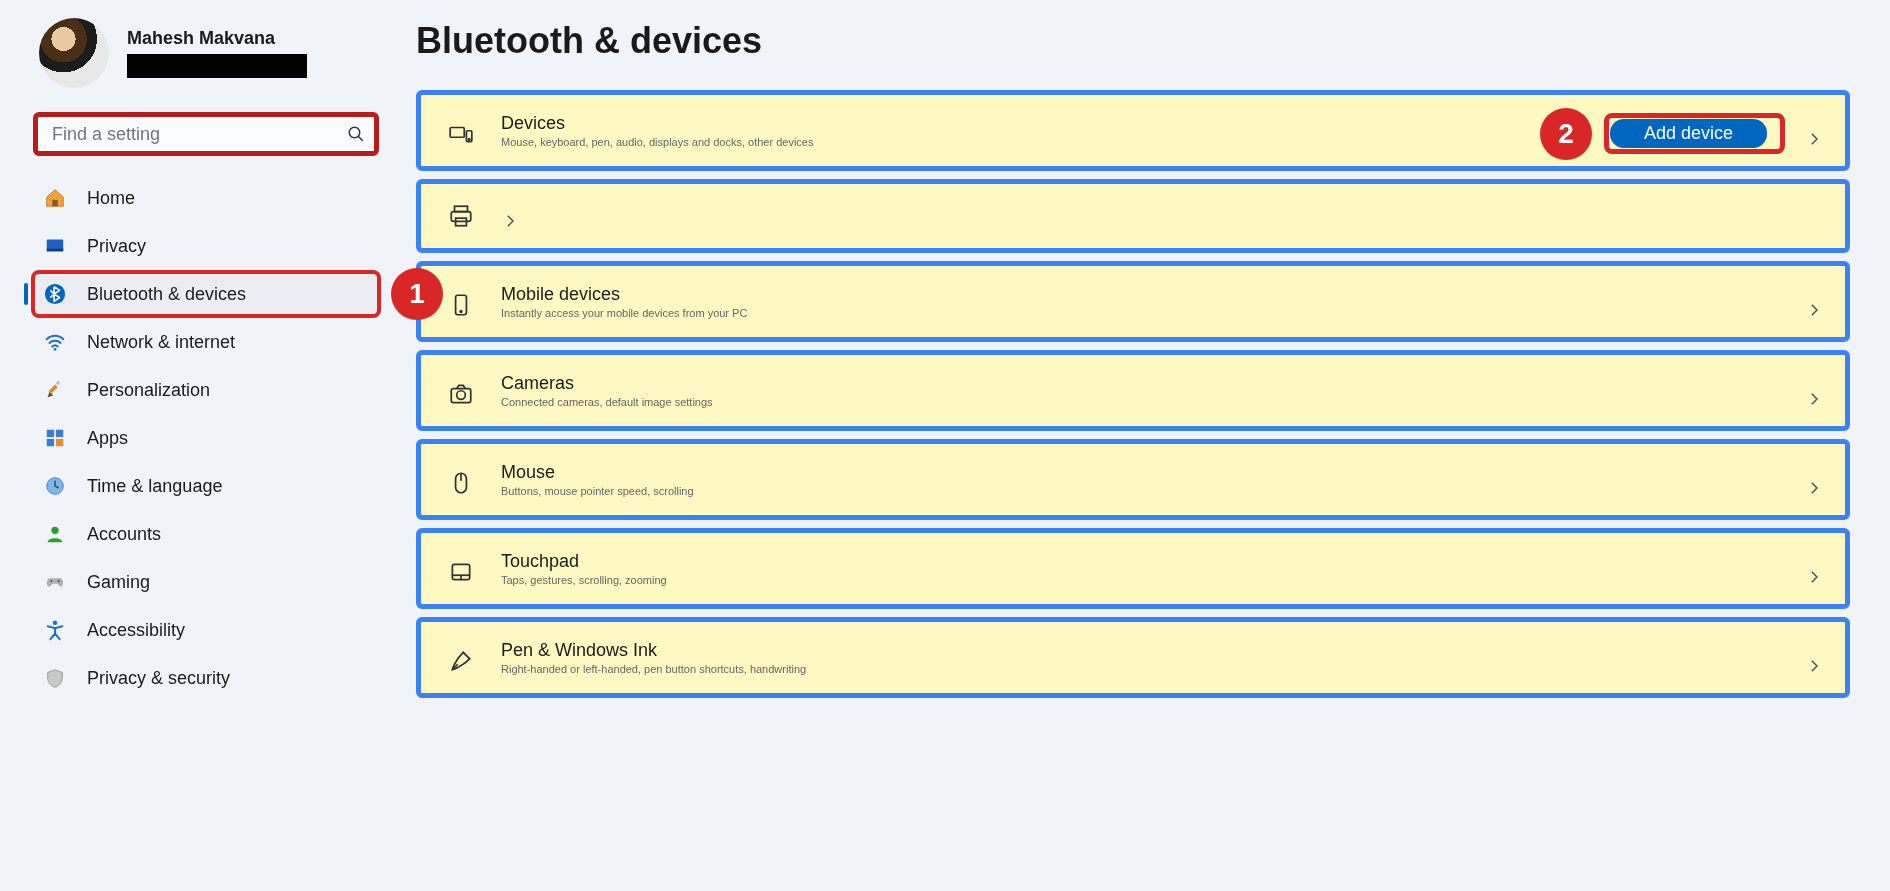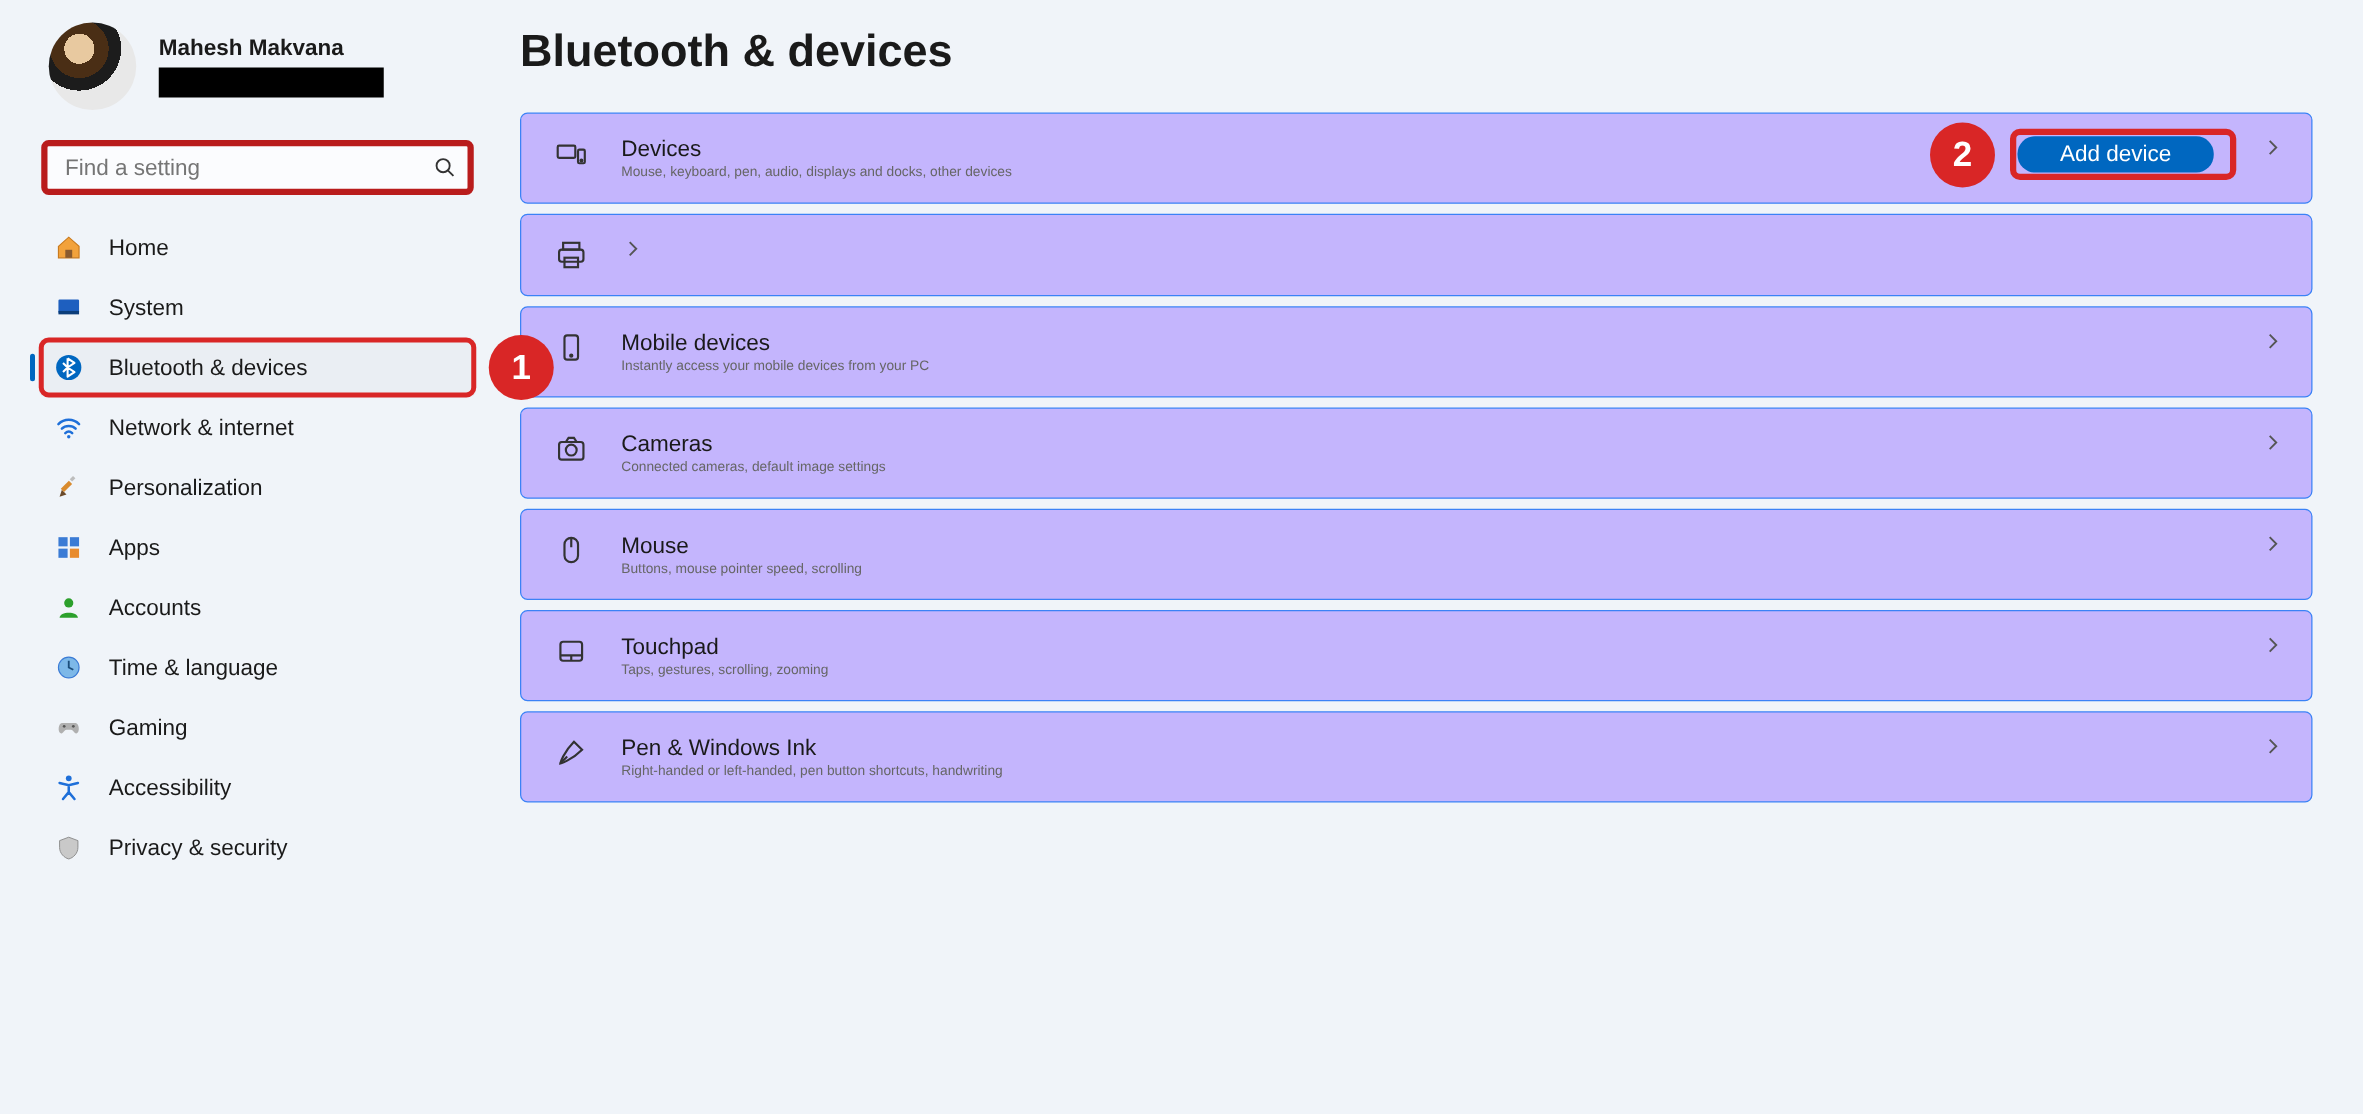--- a/index.html
+++ b/index.html
@@ -102,26 +102,26 @@
     padding: 20px 40px 0 20px;
     overflow: hidden;
   }
   .page-title {
     font-size: 36px;
     font-weight: 600;
     margin-bottom: 28px;
   }
   .cards { display: flex; flex-direction: column; gap: 8px; }
   .card {
-    background: #c4b5fd;
-    border: 1px solid #3b82f6;
+    background: #fef9c3;
+    border: 5px solid #3b82f6;
     border-radius: 6px;
     padding: 18px 22px 18px 26px;
     display: flex;
-    align-items: flex-start;
+    align-items: flex-end;
     gap: 26px;
     cursor: pointer;
   }
   .card-icon {
     width: 28px; height: 28px;
     display: flex; align-items: center; justify-content: center;
     flex-shrink: 0;
   }
   .card-icon svg { width: 26px; height: 26px; stroke: #333; fill: none; stroke-width: 1.6; }
   .card-text { flex: 1; display: flex; flex-direction: column; gap: 2px; }
@@ -183,21 +183,21 @@
         </span>
         <span class="nav-label">Home</span>
       </li>
       <li class="nav-item">
         <span class="nav-icon">
           <svg viewBox="0 0 24 24">
               <rect x="3" y="5" width="18" height="12" rx="1" fill="#1e5fbf"></rect>
               <rect x="3" y="15" width="18" height="3" fill="#0b3d7a"></rect>
             </svg>
         </span>
-        <span class="nav-label">System</span>
+        <span class="nav-label">Privacy</span>
       </li>
       <li class="nav-item active" style="position:relative">
         <span class="nav-icon">
           <svg viewBox="0 0 24 24">
               <circle cx="12" cy="12" r="11" fill="#0067c0"></circle>
               <path d="M11 4 L17 8 L11 12 L17 16 L11 20 V4 M7 8 L11 12 M7 16 L11 12" stroke="#fff" stroke-width="1.8" fill="none" stroke-linejoin="round"></path>
             </svg>
         </span>
         <span class="nav-label">Bluetooth &amp; devices</span>
         <div class="annot-box-1"></div>
@@ -229,34 +229,34 @@
               <rect x="13" y="3" width="8" height="8" fill="#3a7bd5"></rect>
               <rect x="3" y="13" width="8" height="8" fill="#3a7bd5"></rect>
               <rect x="13" y="13" width="8" height="8" fill="#e88b2e"></rect>
             </svg>
         </span>
         <span class="nav-label">Apps</span>
       </li>
       <li class="nav-item">
         <span class="nav-icon">
           <svg viewBox="0 0 24 24">
+              <circle cx="12" cy="12" r="9" fill="#7db8e8" stroke="#3a7bd5" stroke-width="1"></circle>
+              <path d="M12 6 V12 L16 14" stroke="#1b4d7a" stroke-width="1.6" fill="none"></path>
+            </svg>
+        </span>
+        <span class="nav-label">Time &amp; language</span>
+      </li>
+      <li class="nav-item">
+        <span class="nav-icon">
+          <svg viewBox="0 0 24 24">
               <circle cx="12" cy="8" r="4" fill="#2ca02c"></circle>
               <path d="M4 21 C4 15 20 15 20 21 Z" fill="#2ca02c"></path>
             </svg>
         </span>
         <span class="nav-label">Accounts</span>
-      </li>
-      <li class="nav-item">
-        <span class="nav-icon">
-          <svg viewBox="0 0 24 24">
-              <circle cx="12" cy="12" r="9" fill="#7db8e8" stroke="#3a7bd5" stroke-width="1"></circle>
-              <path d="M12 6 V12 L16 14" stroke="#1b4d7a" stroke-width="1.6" fill="none"></path>
-            </svg>
-        </span>
-        <span class="nav-label">Time &amp; language</span>
       </li>
       <li class="nav-item">
         <span class="nav-icon">
           <svg viewBox="0 0 24 24">
               <path d="M6 8 H18 C21 8 22 16 19 17 C17 18 16 14 14 14 H10 C8 14 7 18 5 17 C2 16 3 8 6 8 Z" fill="#b0b0b0"></path>
               <circle cx="8" cy="11" r="1.2" fill="#555"></circle>
               <circle cx="16" cy="11" r="1.2" fill="#555"></circle>
             </svg>
         </span>
         <span class="nav-label">Gaming</span>

